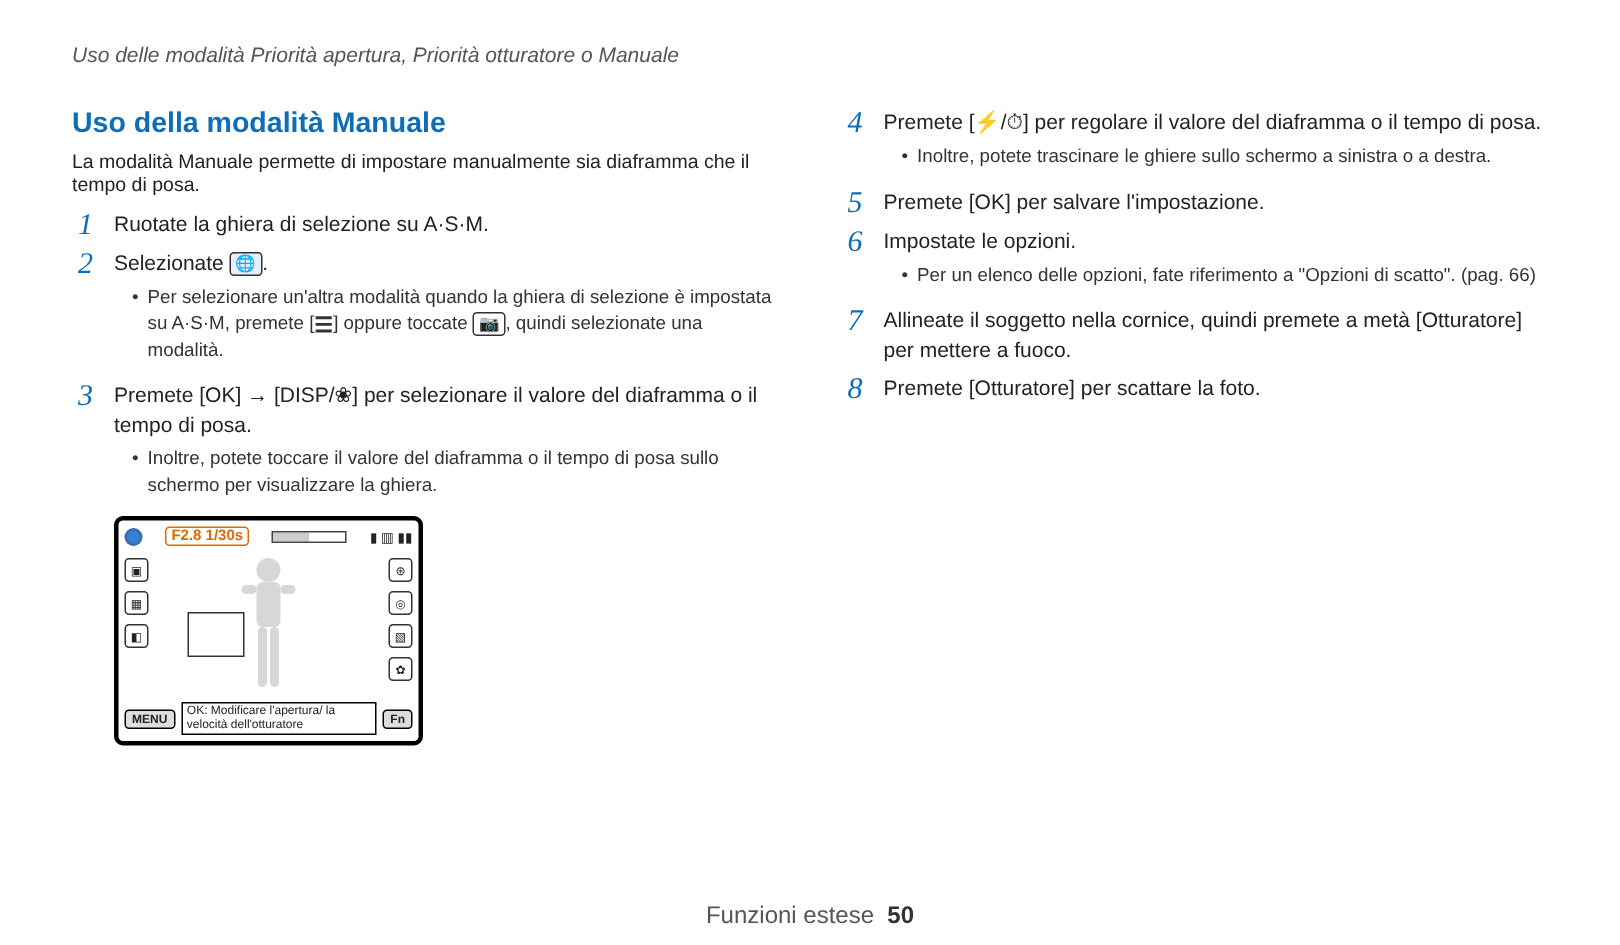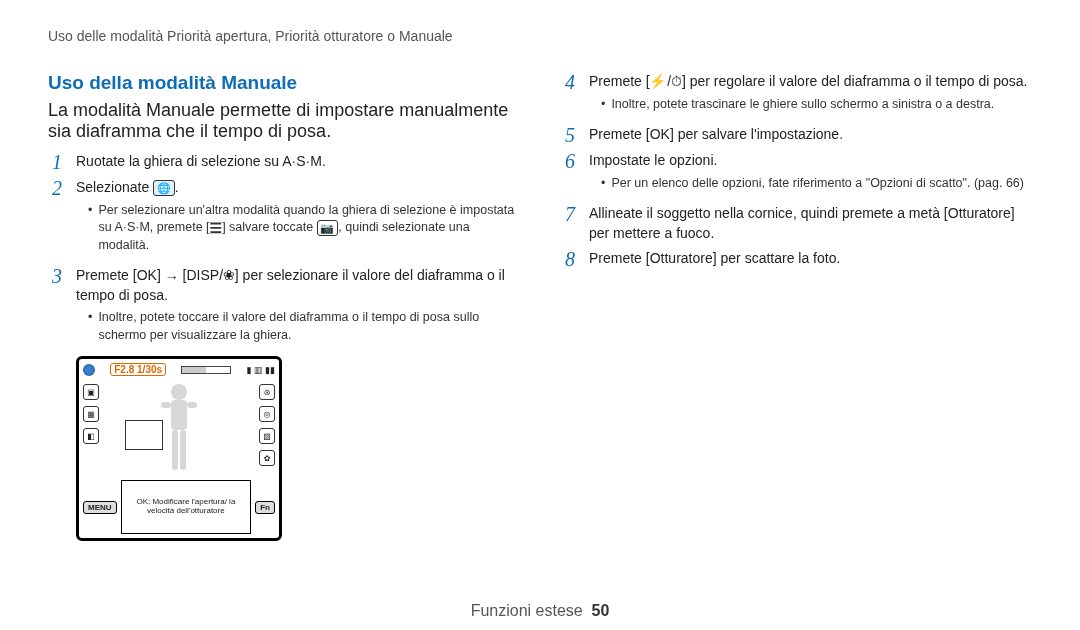--- a/index.html
+++ b/index.html
@@ -13,40 +13,41 @@
     box-sizing: border-box;
     font-size: 14px;
   }
   .page {
     padding: 28px 48px 12px 48px;
     box-sizing: border-box;
     height: 100%;
     position: relative;
   }
   .page-header {
+    font-style: italic;
     color: #555;
     font-size: 14px;
     margin-bottom: 28px;
   }
   .columns {
     display: flex;
     gap: 42px;
   }
   .col {
     flex: 1;
     min-width: 0;
   }
   h2 {
     color: #0f6db8;
     font-size: 19px;
     font-weight: bold;
     margin: 0 0 6px 0;
   }
   .lead {
-    font-size: 18px;
+    font-size: 13px;
     margin-bottom: 10px;
   }
   .steps > .step {
     display: flex;
     gap: 10px;
     margin-bottom: 6px;
   }
   .num {
     color: #0f6db8;
     font-style: italic;
@@ -163,24 +164,23 @@
     font-weight: bold;
     border: 1px solid #000;
     border-radius: 3px;
     padding: 1px 4px;
     background: #ddd;
   }
   .caption-box {
     flex: 1;
     font-size: 8px;
     border: 1px solid #000;
-    padding: 17px 3px;
+    padding: 1px 3px;
     background: #fff;
     line-height: 1.1;
-    text-align: center;
   }
   .footer {
     position: absolute;
     bottom: 10px;
     left: 0; right: 0;
     text-align: center;
     font-size: 16px;
     color: #555;
   }
   .footer .pn { font-weight: bold; color: #333; }
@@ -210,21 +210,21 @@
 
         <div class="step">
           <div class="num">2</div>
           <div class="step-body">
             <span>Selezionate </span>
             <span class="inline-icon" style="background:#e6eef9;">🌐</span>.
             <div class="bullet-list">
               <div class="bullet">
                 <span class="dot">•</span>
                 <span>
-                  <span>Per selezionare un'altra modalità quando la ghiera di selezione è impostata su </span><span class="bold">A·S·M</span><span>, premete [</span><span class="inline-icon noborder">☰</span><span>] salvare toccate </span><span class="inline-icon">📷</span><span>, quindi selezionate una modalità.</span>
+                  <span>Per selezionare un'altra modalità quando la ghiera di selezione è impostata su </span><span class="bold">A·S·M</span><span>, premete [</span><span class="inline-icon noborder">☰</span><span>] oppure toccate </span><span class="inline-icon">📷</span><span>, quindi selezionate una modalità.</span>
                 </span>
               </div>
             </div>
           </div>
         </div>
 
         <div class="step">
           <div class="num">3</div>
           <div class="step-body">
             <span>Premete [</span><span class="bold">OK</span><span>] → [</span><span class="bold">DISP</span>/<span>❀</span><span>] per selezionare il valore del diaframma o il tempo di posa.</span>

